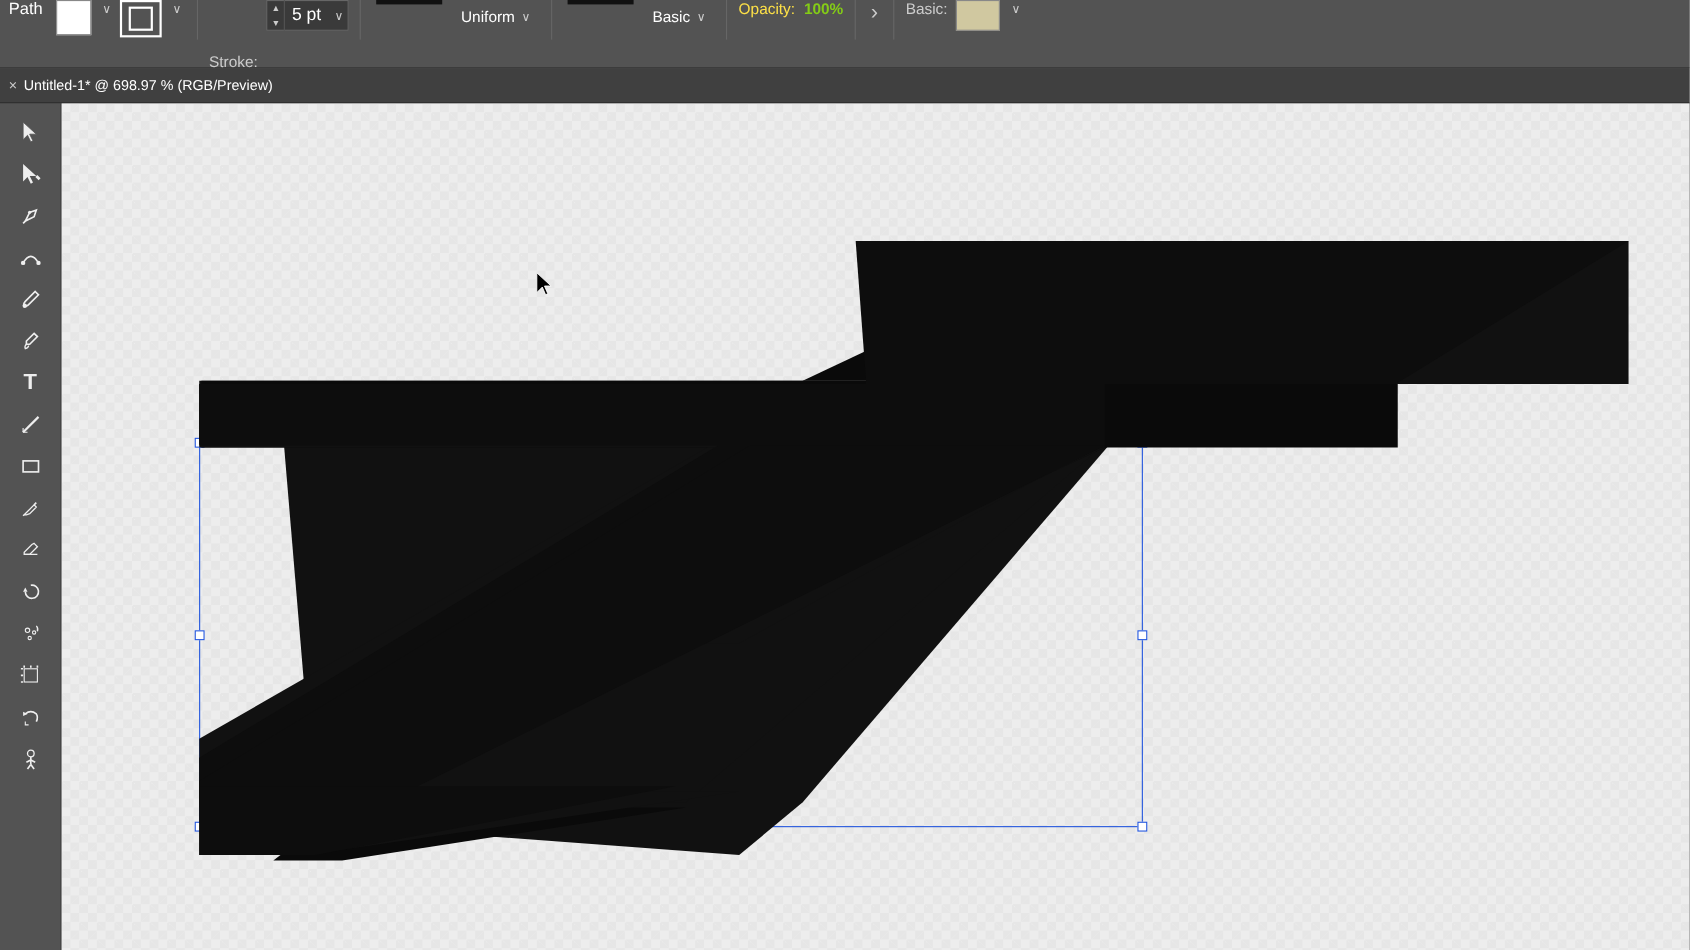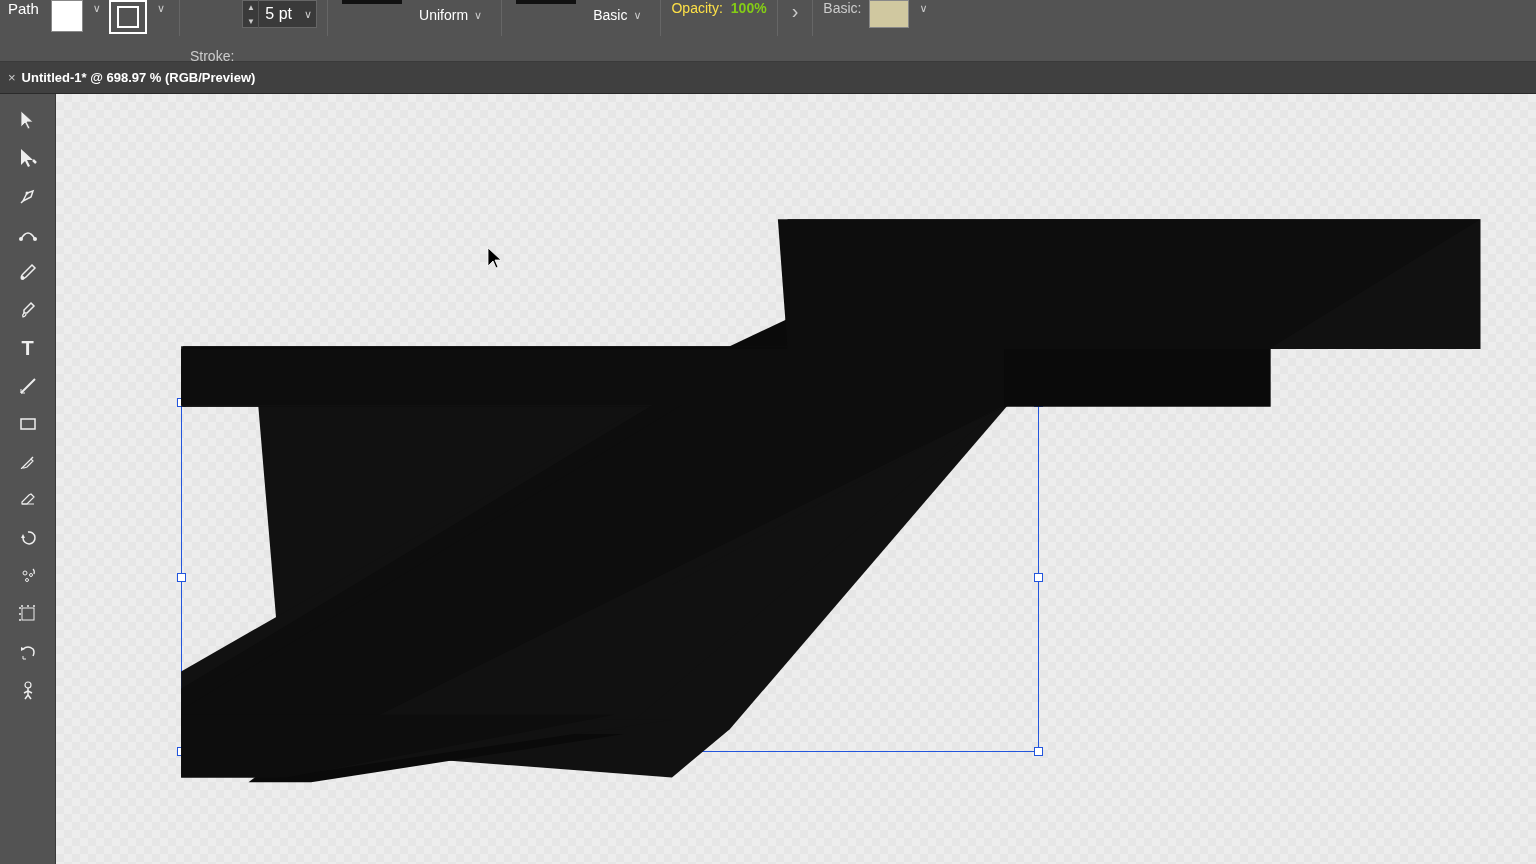--- a/index.html
+++ b/index.html
@@ -179,21 +179,21 @@
 
     .tab-close {
       font-size: 13px;
       color: #ccc;
       cursor: pointer;
       margin-right: 6px;
     }
 
     .tab-title {
       font-size: 13px;
-      font-weight: bold;
+      font-weight: normal;
       color: #fff;
     }
 
     
     #main {
       display: flex;
       height: calc(864px - 62px - 32px);
     }
 
     

